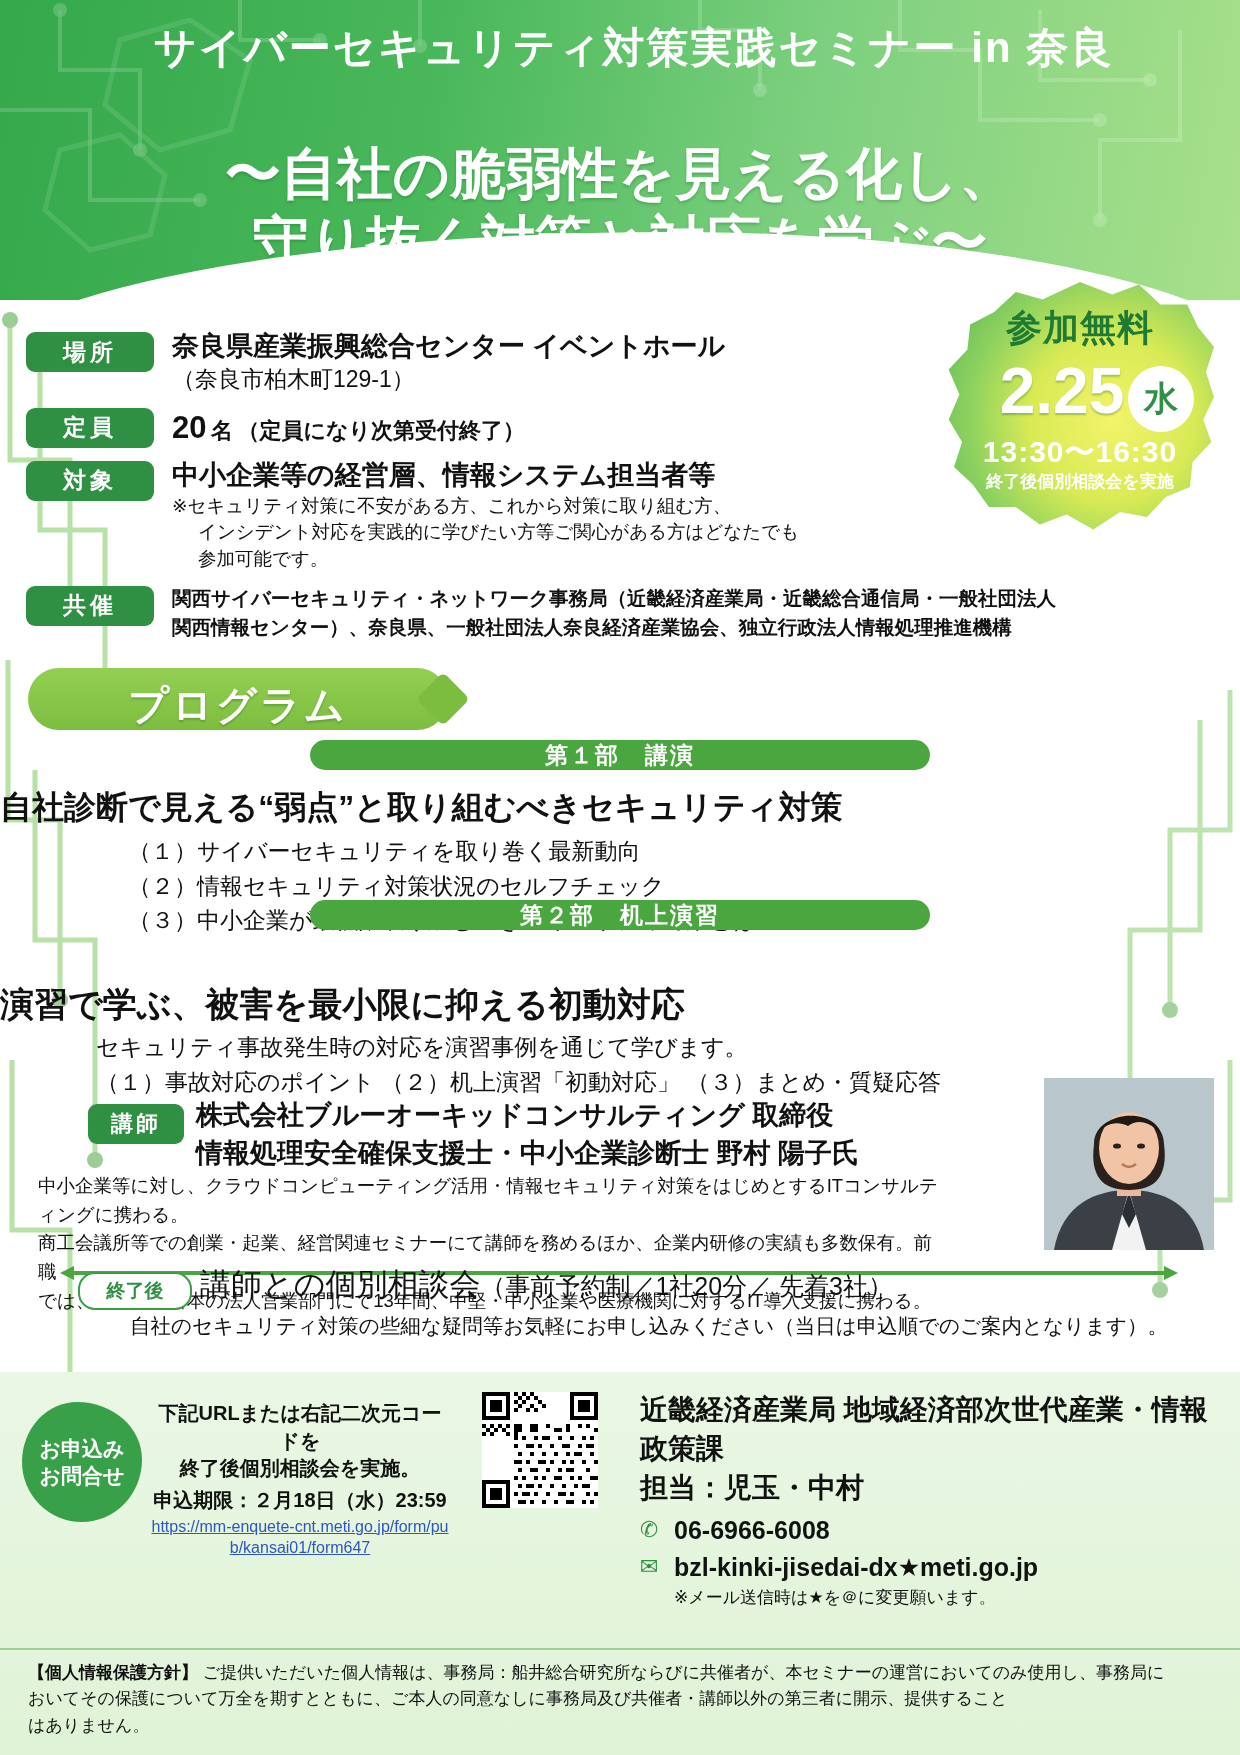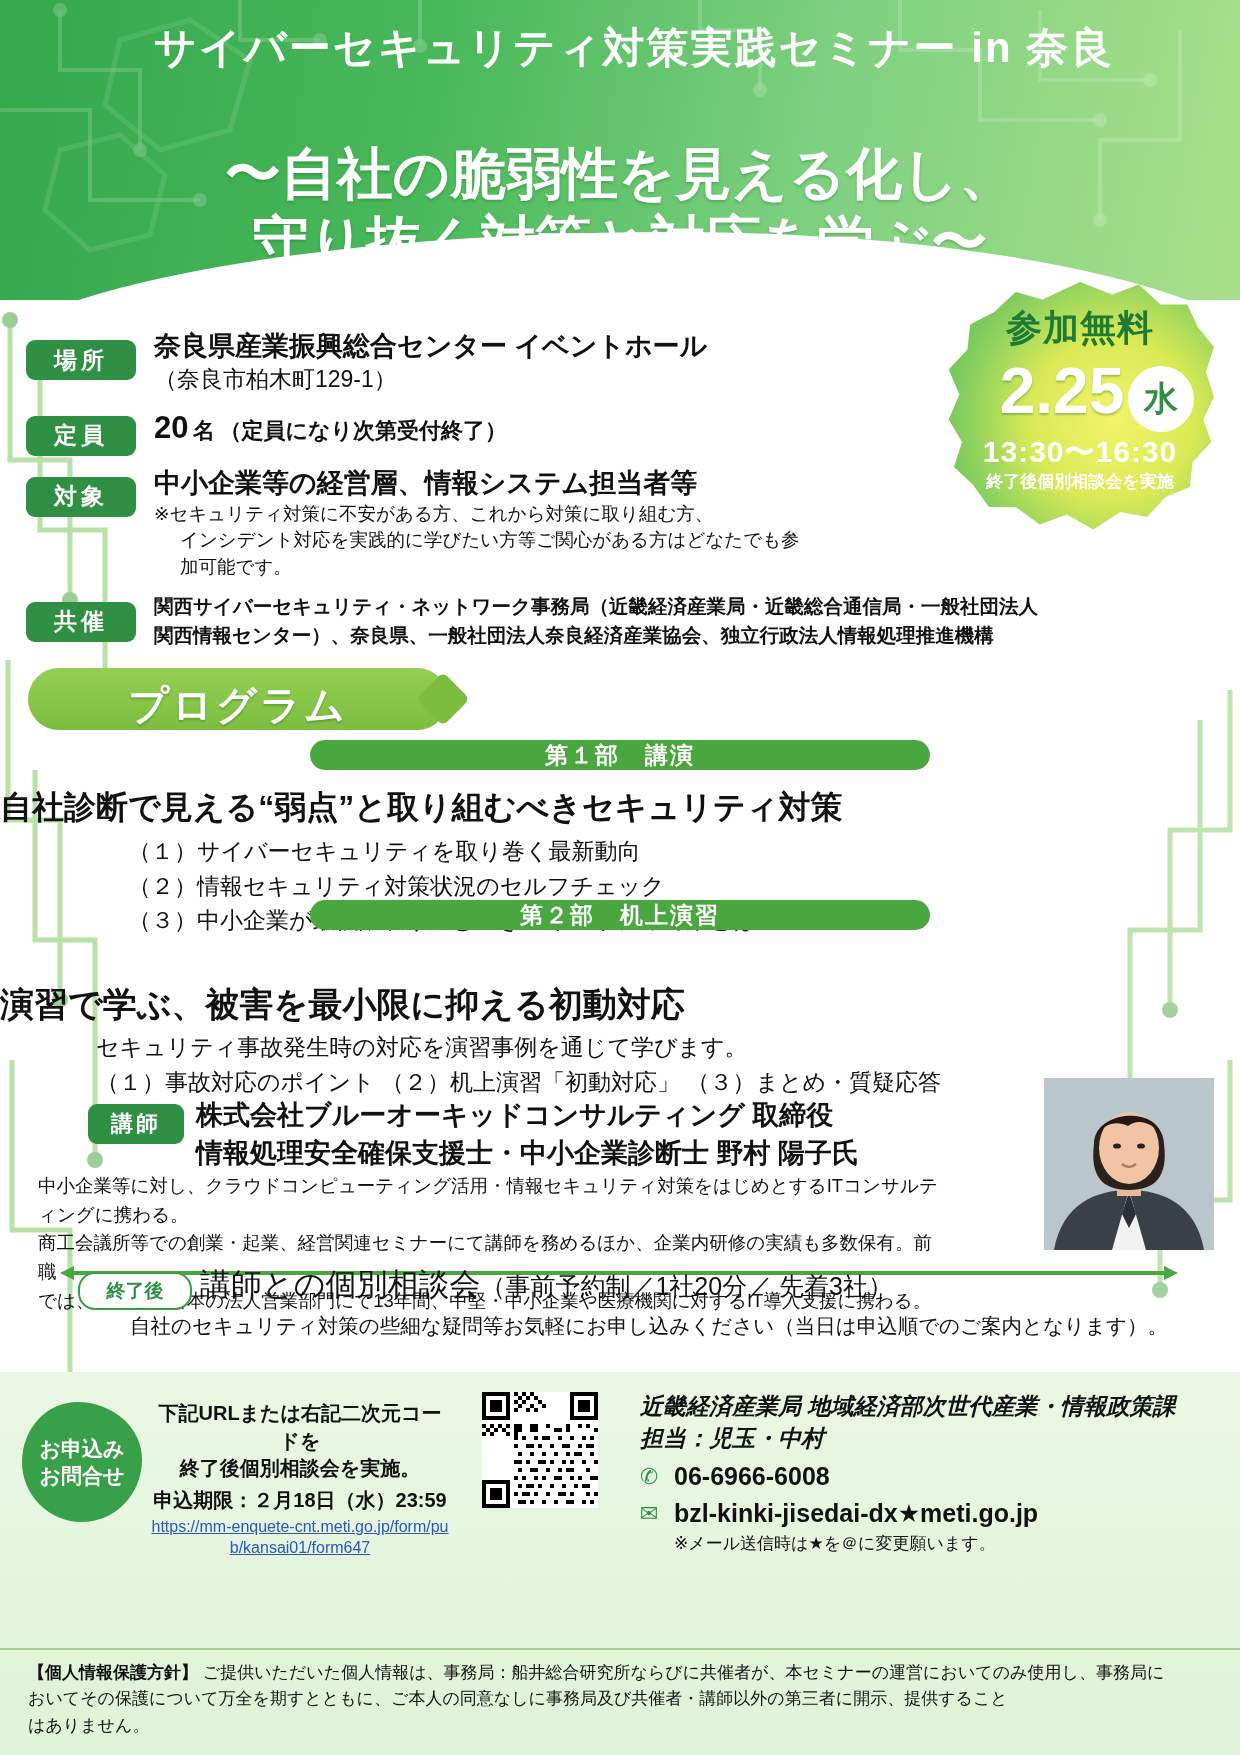--- a/index.html
+++ b/index.html
@@ -17,23 +17,23 @@
            text-shadow:0 2px 3px rgba(0,80,20,.25);margin-top:48px;}
   
   .hero-curve{position:absolute;left:-40px;top:232px;width:1330px;height:170px;
               background:#fff;border-radius:60% 52% 0 0/100% 100% 0 0;}
   
   .side-circuit{position:absolute;left:0;top:300px;width:150px;height:1110px;opacity:.55;}
   .right-circuit{position:absolute;right:0;top:680px;width:150px;height:620px;opacity:.5;}
   
   .info{position:absolute;left:26px;top:330px;width:780px;}
   .row{display:flex;align-items:flex-start;margin-bottom:11px;}
-  .tag{flex:0 0 auto;width:110px;height:40px;border-radius:9px;background:#2f8f43;
+  .tag{flex:0 0 auto;width:128px;height:40px;border-radius:9px;background:#2f8f43;
        color:#fff;font-size:23px;font-weight:bold;display:flex;align-items:center;
-       justify-content:center;letter-spacing:4px;margin-top:10px;}
+       justify-content:center;letter-spacing:4px;margin-top:2px;}
   .rowbody{margin-left:18px;flex:1 1 auto;}
   .l1{font-size:27px;font-weight:bold;line-height:1.25;}
   .l2{font-size:23px;line-height:1.35;}
   .note{font-size:18.5px;line-height:1.45;}
   .cap-num{font-size:31px;font-weight:bold;}
   .cap-unit{font-size:22px;font-weight:bold;}
   .cap-rest{font-size:22px;font-weight:bold;}
   .cohost{font-size:19.5px;line-height:1.5;font-weight:bold;}
   
   .badge{position:absolute;right:26px;top:282px;width:268px;height:250px;}
@@ -87,21 +87,21 @@
               background:#39a04a;border-radius:46% 54% 50% 50%/50% 48% 52% 50%;
               display:flex;align-items:center;justify-content:center;text-align:center;
               color:#fff;font-size:21px;font-weight:bold;line-height:1.3;}
   .url-block{position:absolute;left:150px;top:1400px;width:300px;text-align:center;}
   .url-lead{font-size:20px;font-weight:bold;line-height:1.38;}
   .url-due{font-size:20px;font-weight:bold;margin-top:4px;}
   .url-link{font-size:16px;color:#2b56c4;text-decoration:underline;word-break:break-all;
             line-height:1.35;margin-top:2px;display:block;}
   .qr{position:absolute;left:482px;top:1392px;width:116px;height:116px;}
   .contact{position:absolute;left:640px;top:1390px;width:580px;}
-  .c-dept{font-size:23px;font-weight:bold;line-height:1.4;font-style:italic;}
+  .c-dept{font-size:28px;font-weight:bold;line-height:1.4;}
   .c-line{font-size:25px;font-weight:bold;display:flex;align-items:center;margin-top:8px;}
   .c-line .ic{width:34px;font-size:22px;color:#2f8f43;}
   .c-note{font-size:17px;margin-top:4px;}
   .privacy{position:absolute;left:28px;top:1660px;width:1190px;font-size:17px;line-height:1.55;}
   .hr{position:absolute;left:0;top:1648px;width:1240px;height:2px;background:#9fcf95;}
 </style>
 </head>
 <body>
 
 <div class="hero">

